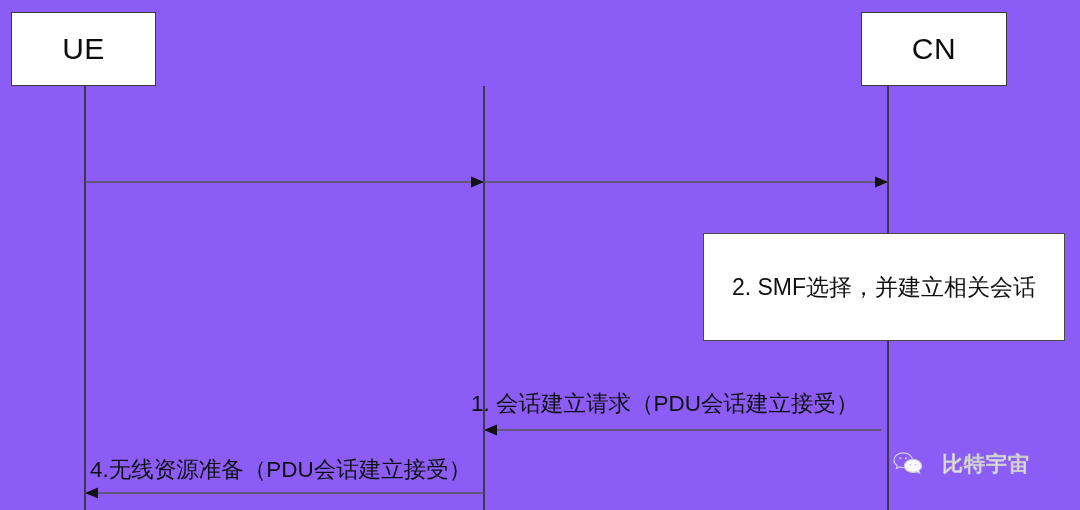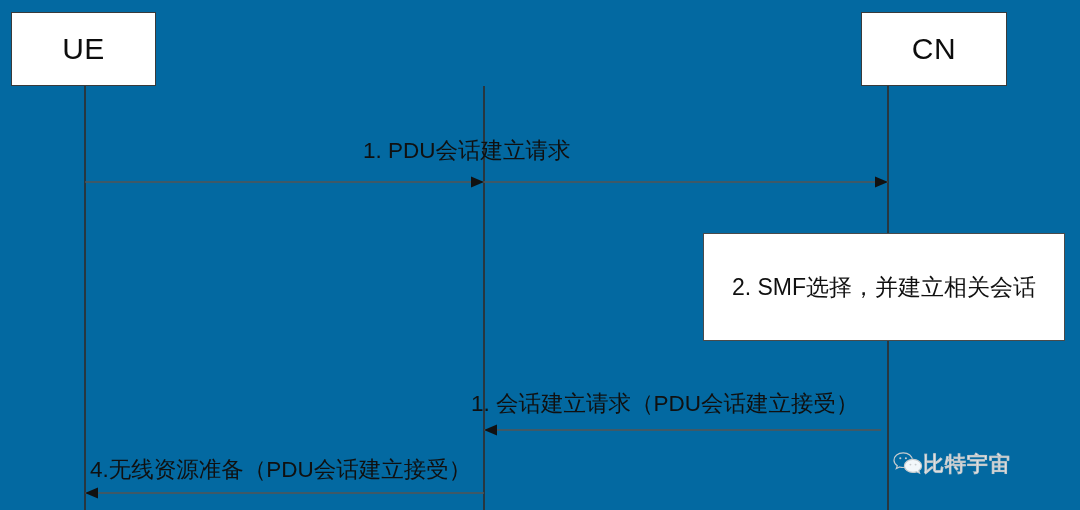--- a/index.html
+++ b/index.html
@@ -7,21 +7,21 @@
     padding: 0;
     background: #ffffff;
   }
   body {
     font-family: "Liberation Sans", "DejaVu Sans", sans-serif;
   }
   #diagram-root {
     position: relative;
     width: 1080px;
     height: 510px;
-    background: #0369a1;
+    background: #8b5cf6;
     overflow: hidden;
   }
   .svg-layer {
     position: absolute;
     left: 0;
     top: 0;
     width: 1080px;
     height: 510px;
   }
   
@@ -64,21 +64,21 @@
     color: #101010;
     white-space: nowrap;
     line-height: 1;
     font-family: "Liberation Sans", "DejaVu Sans", sans-serif;
   }
   
   .watermark {
     position: absolute;
     display: flex;
     align-items: center;
-    gap: 0;
+    gap: 19px;
     opacity: 0.95;
     pointer-events: none;
   }
   .wm-text {
     font-size: 21px;
     color: #ffffff;
     -webkit-text-stroke: 1px #cfcfcf;
     text-stroke: 1px #cfcfcf;
     letter-spacing: 1px;
     font-family: "Liberation Sans", "DejaVu Sans", sans-serif;
@@ -120,21 +120,20 @@
 
   <div class="actor-box" style="left:11px; top:12px; width:145px; height:74px;">
     <span class="actor-label">UE</span>
   </div>
 
 
   <div class="actor-box" style="left:816px; top:12px; width:146px; height:74px;margin-left:45px;">
     <span class="actor-label">CN</span>
   </div>
 
-  <div class="msg-label" style="left:363px; top:140px;">1. PDU会话建立请求</div>
 
   <div class="note-box" style="left:703px; top:233px; width:362px; height:108px;">
     <span class="note-label">2. SMF选择，并建立相关会话</span>
   </div>
 
   <div class="msg-label" style="left:471px; top:393px;">1. 会话建立请求（PDU会话建立接受）</div>
 
   <div class="msg-label" style="left:90px; top:459px;text-align:center;">4.无线资源准备（PDU会话建立接受）</div>
 
   <div class="watermark" style="left:893px; top:450px;">

